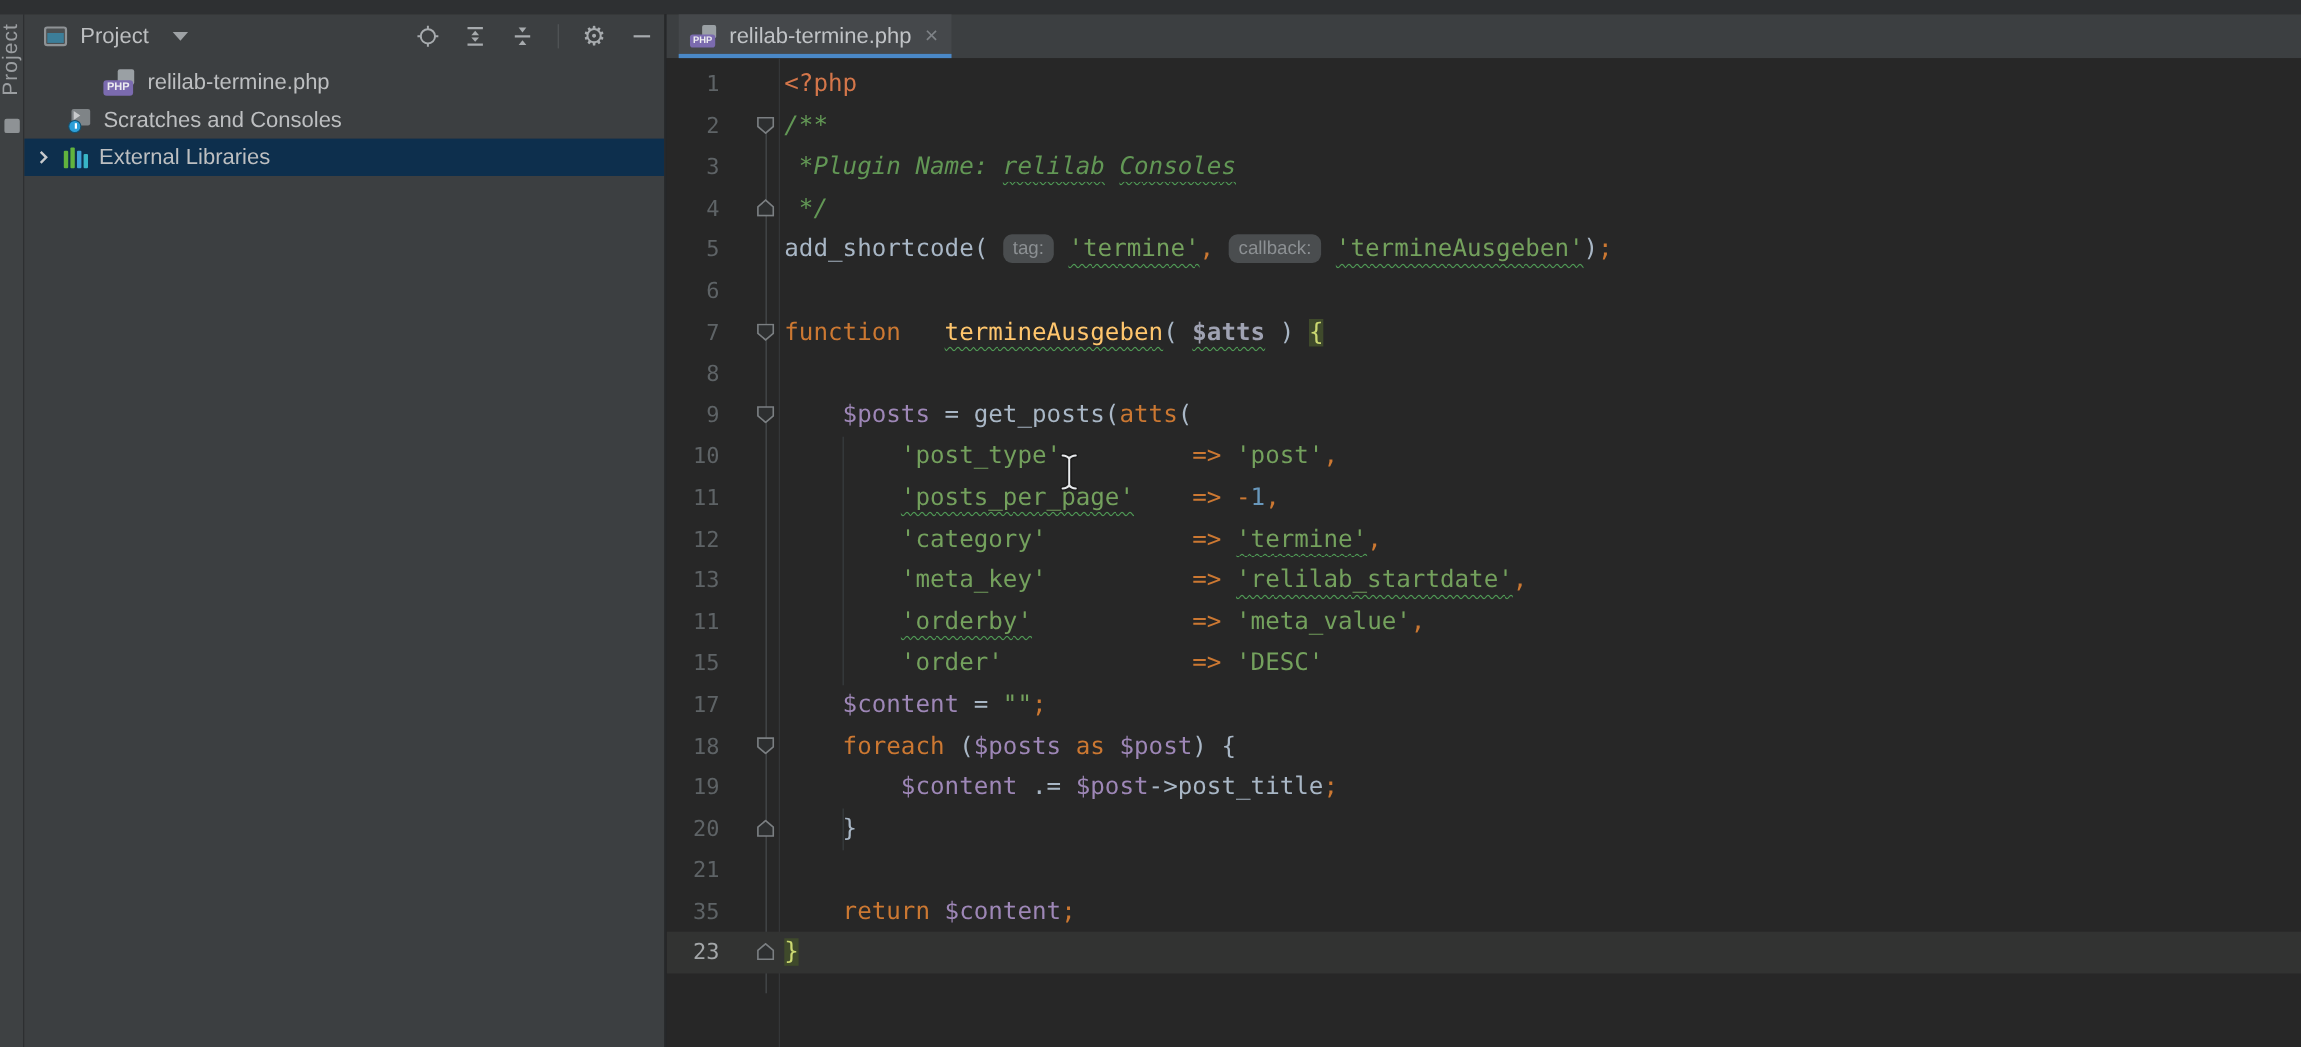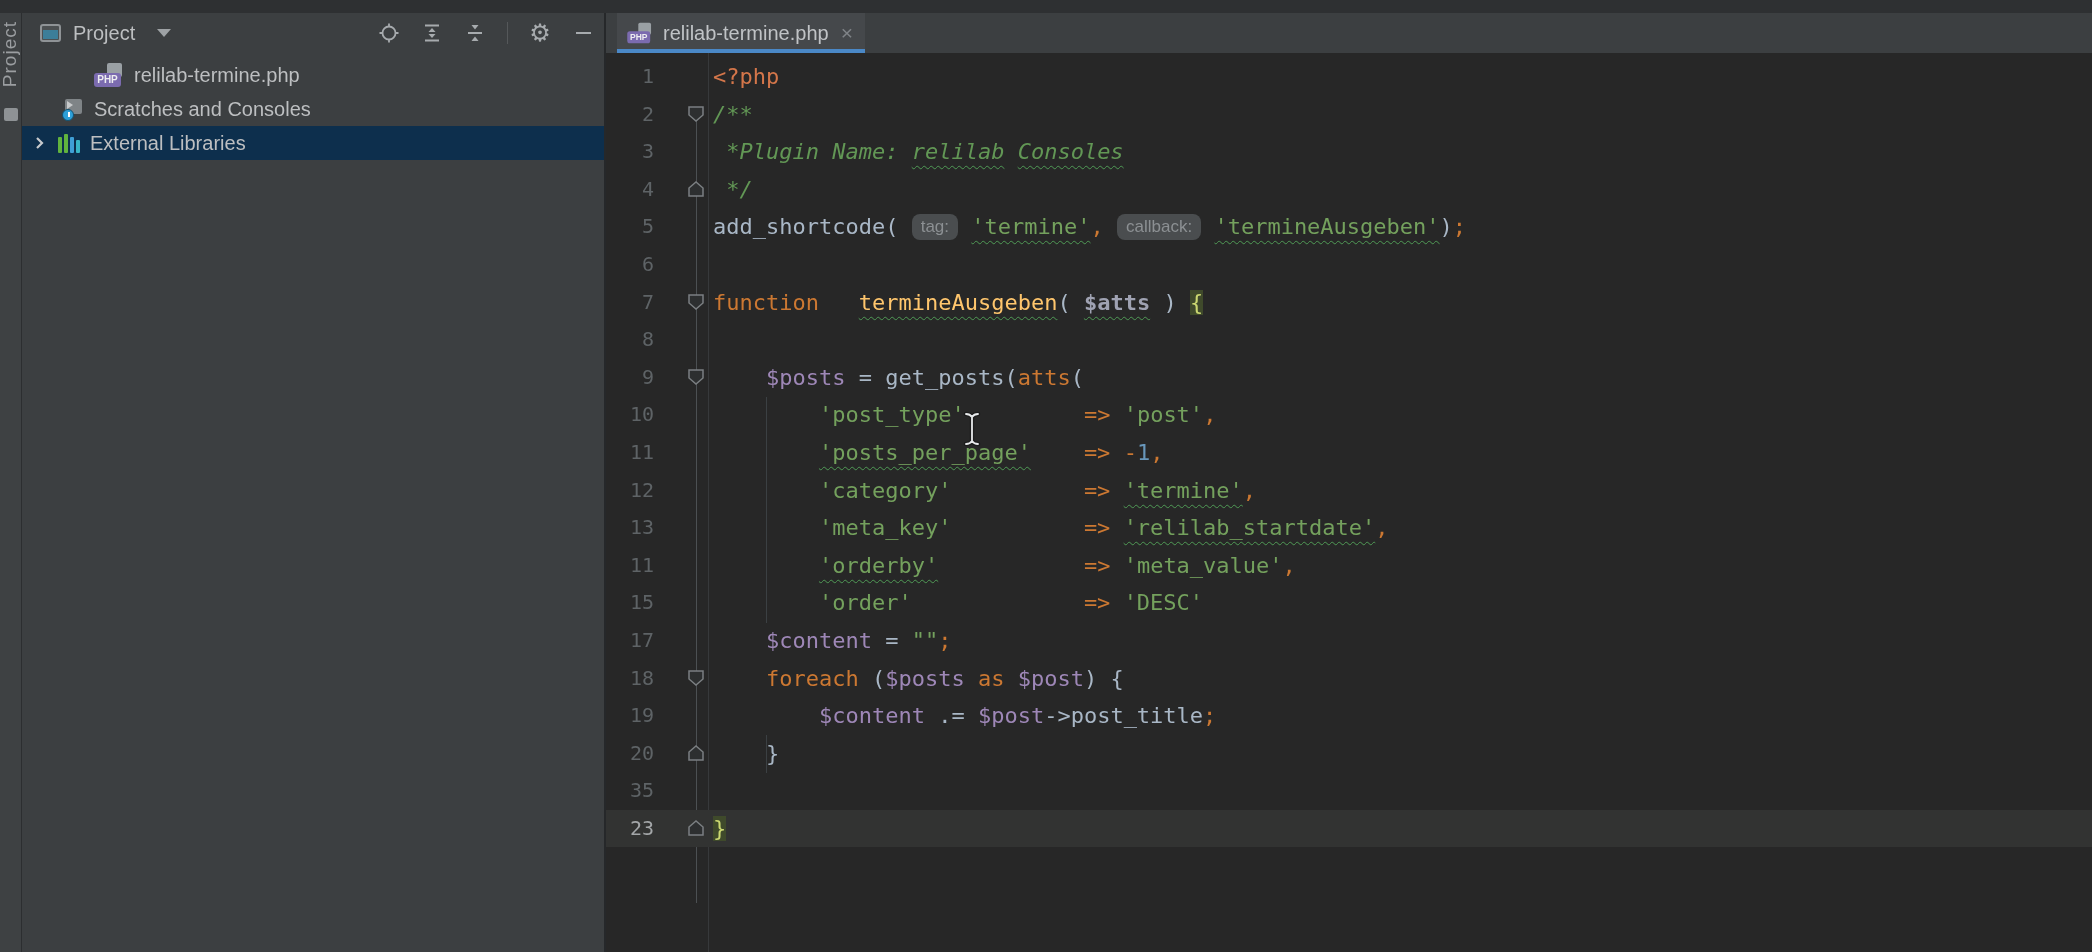--- a/index.html
+++ b/index.html
@@ -287,21 +287,26 @@
           <span class="code"><span class="tk-d">        </span><span class="tk-v">$content</span><span class="tk-d"> .= </span><span class="tk-v">$post</span><span class="tk-d">-&gt;post_title</span><span class="tk-k">;</span></span>
         </div>
         <div class="line">
           <span class="num">20</span>
           <svg width="16" height="16" viewBox="0 0 16 16" class="fold">
             <polygon points="1,7 8,1 15,7 15,15 1,15" fill="#2d2f30" stroke="#7b7f82" stroke-width="1.5"></polygon>
           </svg>
           <span class="code"><span class="tk-d">    }</span></span>
         </div>
         <div class="line">
+          <span class="num">21</span>
+          <span class="code"></span>
+        </div>
+        <div class="line">
           <span class="num">35</span>
+          <span class="code"><span class="tk-d">    </span><span class="tk-k">return</span><span class="tk-d"> </span><span class="tk-v">$content</span><span class="tk-k">;</span></span>
         </div>
         <div class="line current">
           <span class="num">23</span>
           <svg width="16" height="16" viewBox="0 0 16 16" class="fold">
             <polygon points="1,7 8,1 15,7 15,15 1,15" fill="#2d2f30" stroke="#7b7f82" stroke-width="1.5"></polygon>
           </svg>
           <span class="code"><span class="tk-b">}</span></span>
         </div>
       </div>
   </div>

